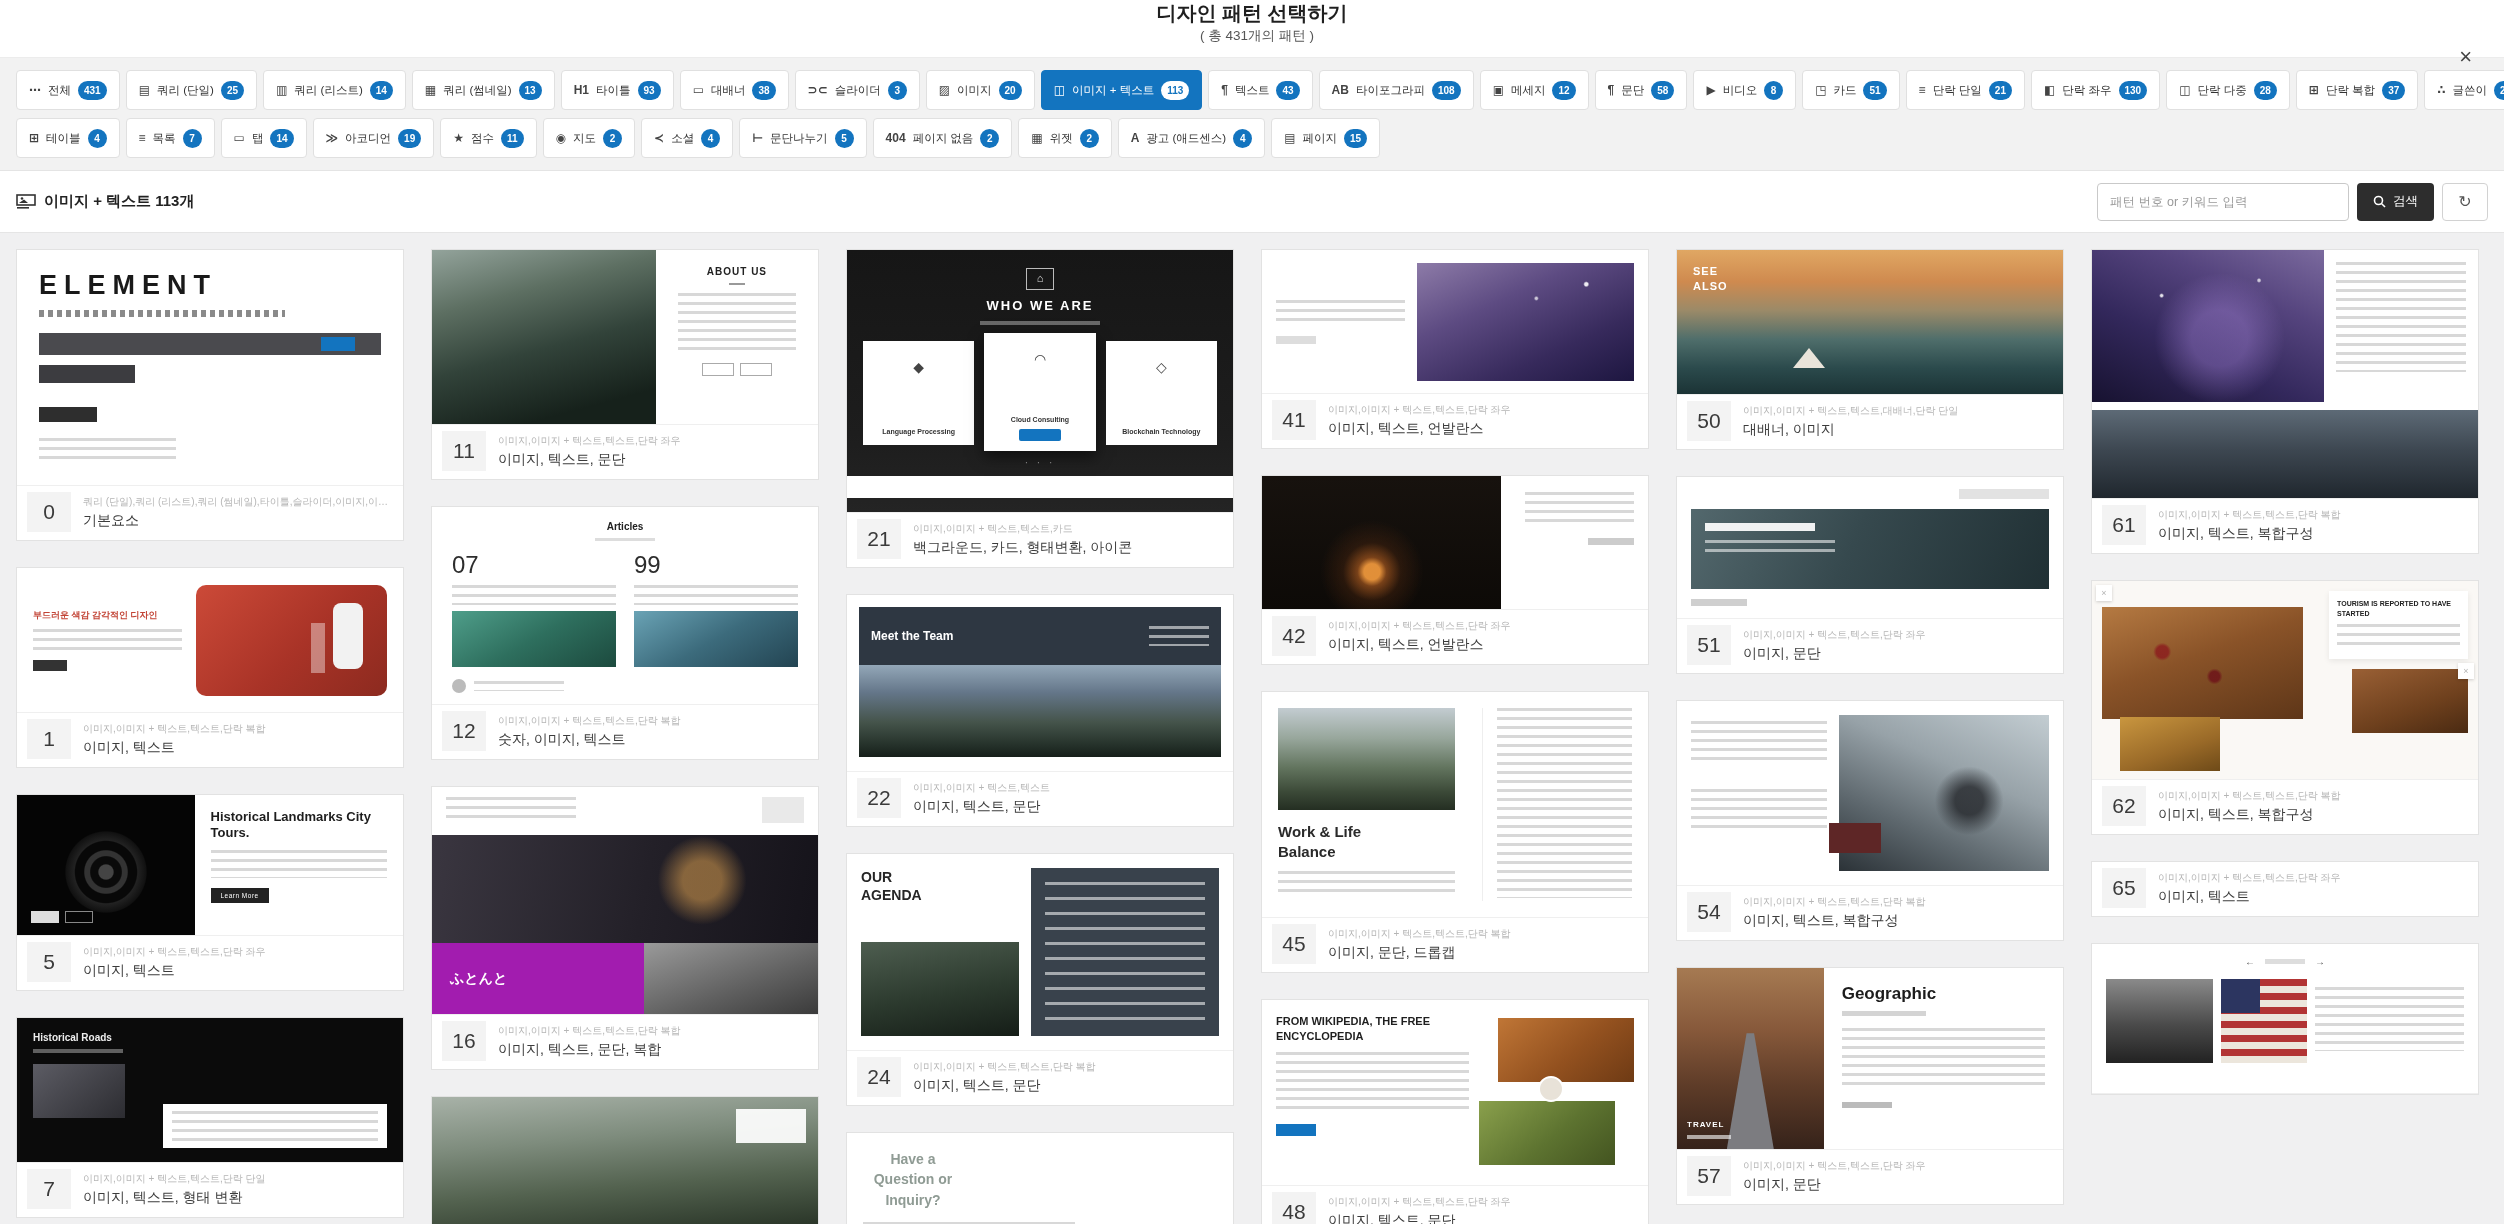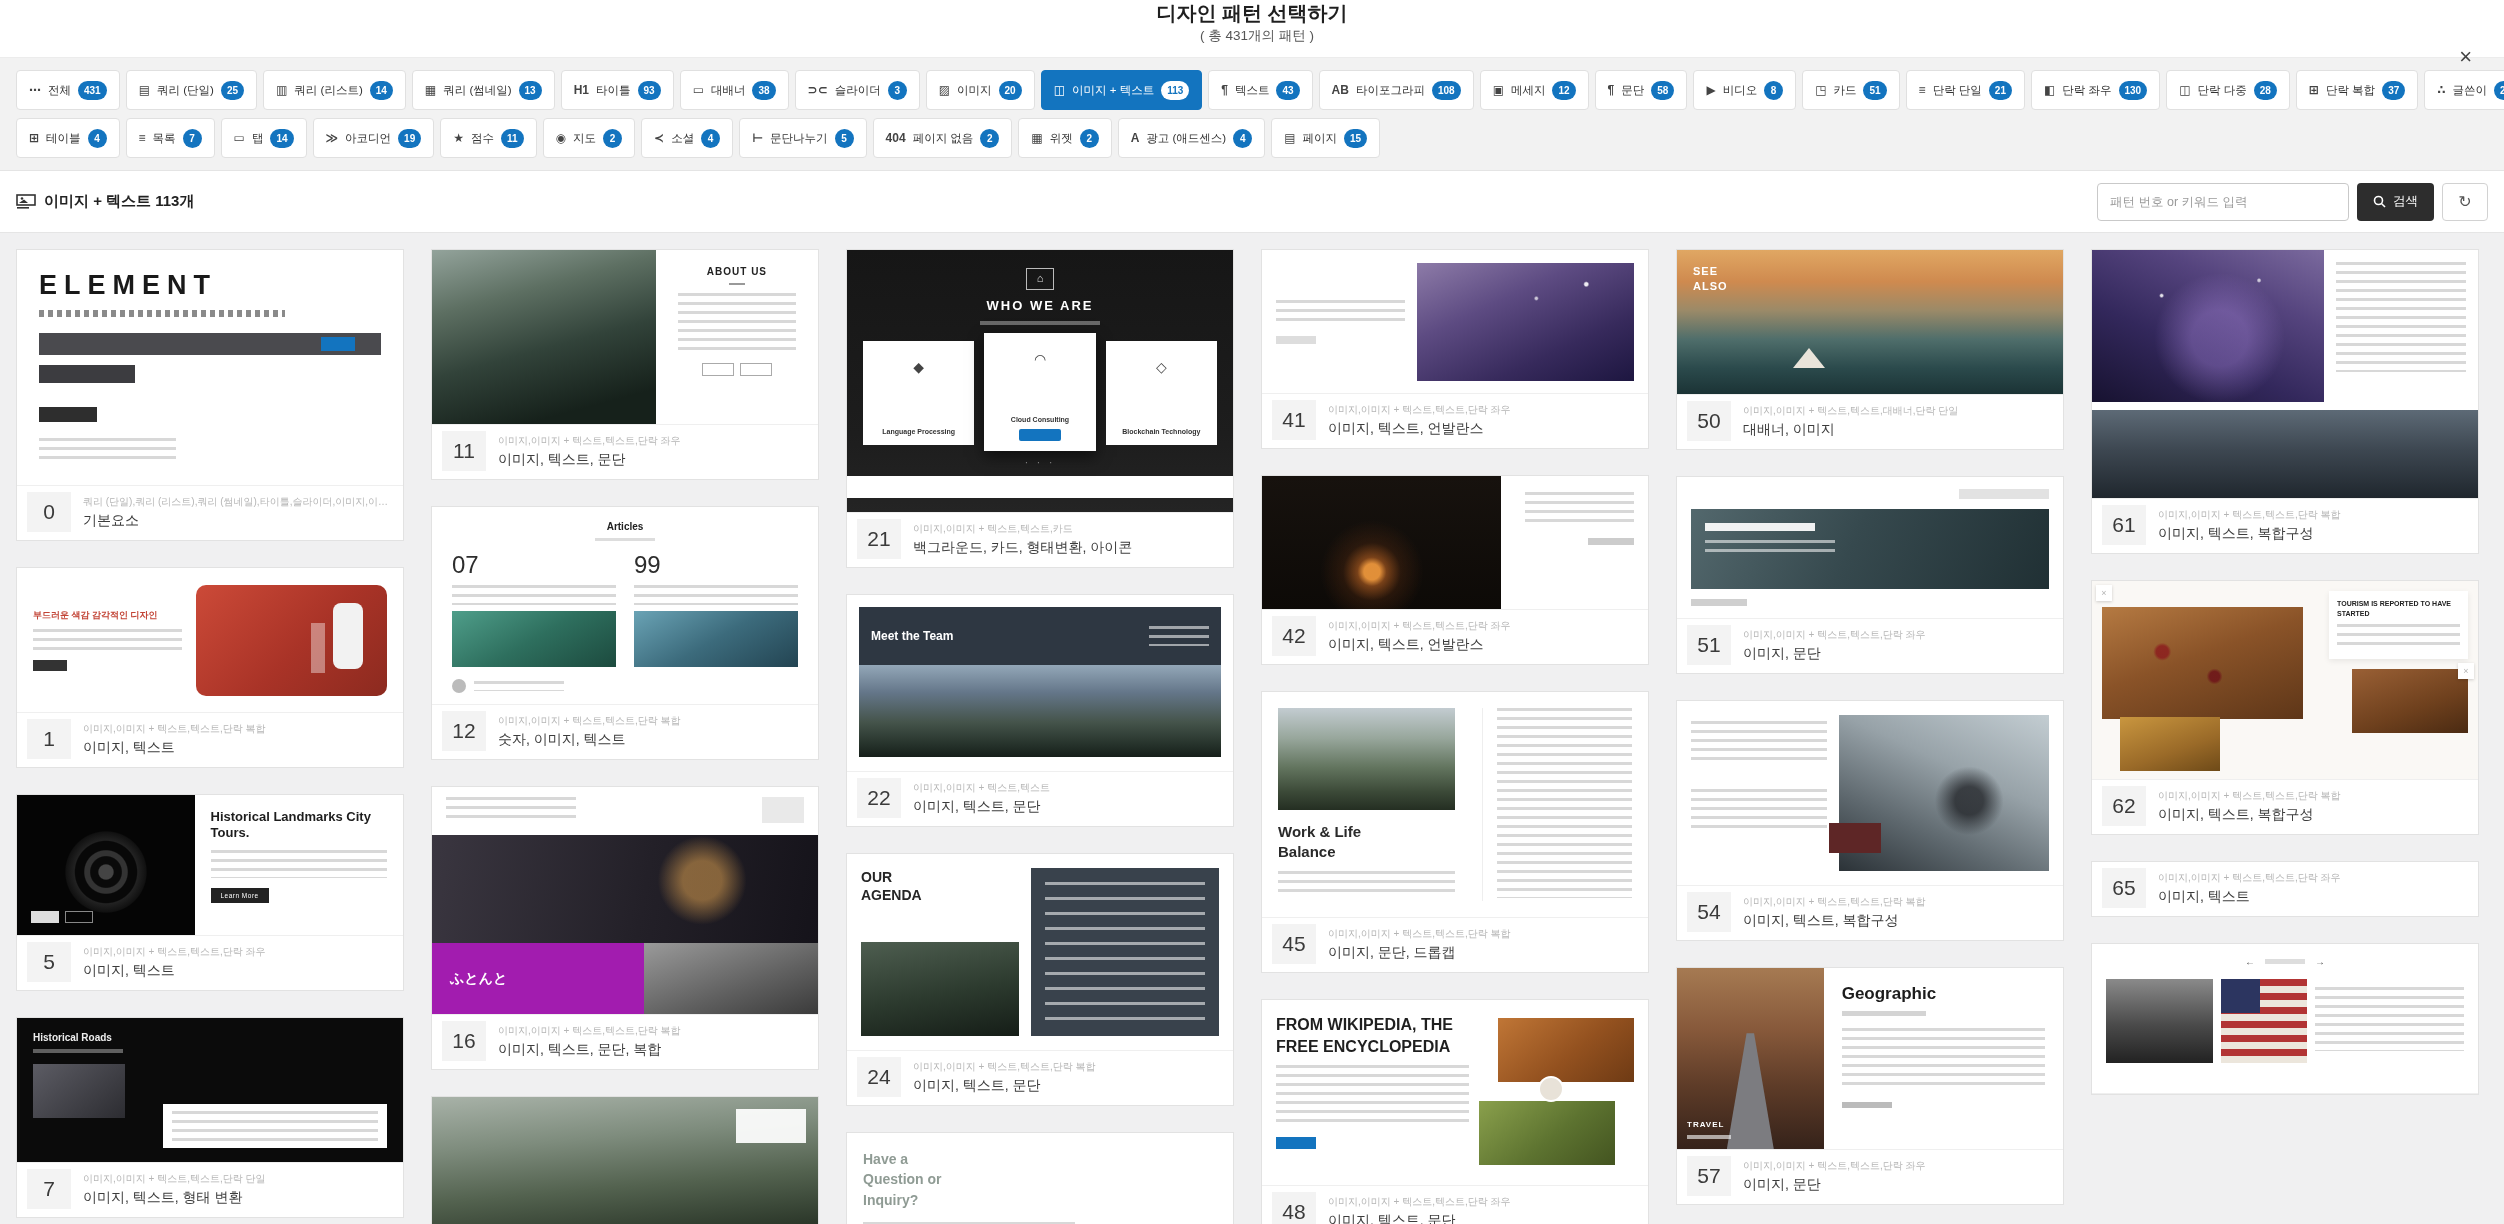--- a/index.html
+++ b/index.html
@@ -136,21 +136,21 @@
   .t42-cap{width:46px;height:7px;background:#ccc;margin-top:12px;}
   .t45{height:226px;display:flex;gap:27px;padding:16px;box-sizing:border-box;}
   .t45-left{width:50%;}
   .t45-img{height:102px;background:linear-gradient(180deg,#c3ccd1 0%,#97a69b 30%,#63755f 58%,#3c4a38 82%,#242e22 100%);}
   .t45-head{margin-top:12px;font-size:15px;font-weight:bold;color:#2a2a2a;line-height:1.3;width:90px;}
   .t45-left .lines{margin-top:10px;height:22px;}
   .t45-right{flex:1;border-left:1px solid #eee;padding-left:14px;}
   .t45-right .lines{height:190px;}
   .t48{height:186px;display:flex;gap:10px;padding:14px;box-sizing:border-box;}
   .t48-left{width:54%;}
-  .t48-head{font-size:16px;font-weight:bold;color:#1f1f1f;line-height:1.35;}
+  .t48-head{font-size:11px;font-weight:bold;color:#1f1f1f;line-height:1.35;}
   .t48-left .lines{margin-top:8px;height:62px;}
   .t48-btn{margin-top:10px;width:40px;height:12px;background:#1374bf;}
   .t48-right{flex:1;position:relative;}
   .t48-imgA{position:absolute;right:0;top:4px;width:88%;height:64px;background:linear-gradient(140deg,#c07636 0%,#93511f 55%,#6e3a14 100%);}
   .t48-imgB{position:absolute;left:0;bottom:6px;width:88%;height:64px;background:linear-gradient(140deg,#8aa04c 0%,#5d7330 55%,#435420 100%);}
   .t48-dot{position:absolute;left:38%;top:62px;width:22px;height:22px;border-radius:50%;background:#e8e2d8;border:2px solid #fff;}
   .t50{height:145px;background:linear-gradient(180deg,#e0a763 0%,#cf8a4f 22%,#9b8a68 42%,#4f6e6b 62%,#2b4a4c 82%,#1b3335 100%);padding:14px 16px;box-sizing:border-box;}
   .t50-head{color:#fff;font-size:11px;font-weight:bold;letter-spacing:1px;width:40px;line-height:1.4;}
   .t50-tent{position:absolute;left:30%;bottom:26px;width:0;height:0;border-left:16px solid transparent;border-right:16px solid transparent;border-bottom:20px solid #e9e4da;}
   .t51{height:142px;padding:12px 14px;box-sizing:border-box;}
@@ -194,21 +194,21 @@
   .t65{height:161px;display:flex;gap:14px;padding:16px;box-sizing:border-box;}
   .t65-left{width:56%;}
   .t65-head{font-size:14px;font-weight:bold;color:#1e1e1e;line-height:1.35;width:110px;}
   .t65-left .lines{margin-top:10px;height:50px;}
   .t65-img{flex:1;position:relative;background:linear-gradient(180deg,#c2cad1 0%,#9aa5ad 50%,#707b84 100%);}
   .t65-img::after{content:"";position:absolute;right:12px;bottom:0;width:34px;height:58%;background:linear-gradient(180deg,#4c545b,#2c3238);clip-path:polygon(20% 0,80% 8%,100% 100%,0 100%);}
   .p2{height:200px;}
   .p2-img{height:150px;position:relative;background:linear-gradient(175deg,#a8b2a8 0%,#7e8c7d 30%,#53624f 58%,#2e3a2c 85%,#1c241b 100%);}
   .p2-box{position:absolute;right:12px;top:12px;width:70px;height:34px;background:rgba(255,255,255,.92);}
   .p3{height:150px;padding:16px;box-sizing:border-box;}
-  .p3-head{font-size:14px;color:#8f9b94;font-weight:bold;line-height:1.45;width:100px;}
+  .p3-head{font-size:14px;color:#8f9b94;font-weight:bold;line-height:1.45;width:100px;text-align:center;}
   .p3 .lines{margin-top:12px;height:20px;width:60%;}
   .p6{height:150px;padding:12px 14px;box-sizing:border-box;}
   .p6-nav{display:flex;align-items:center;justify-content:center;gap:10px;color:#555;font-size:10px;}
   .p6-navbar{width:40px;height:5px;background:#ddd;}
   .p6-row{display:flex;gap:8px;margin-top:12px;}
   .p6-bw{width:30%;height:84px;background:linear-gradient(180deg,#8a8a8a 0%,#4a4a4a 55%,#222 100%);}
   .p6-flag{width:24%;height:84px;position:relative;background:repeating-linear-gradient(180deg,#b23434 0 7px,#ece6dc 7px 14px);}
   .p6-flag::after{content:"";position:absolute;left:0;top:0;width:45%;height:40%;background:#2c3560;}
   .p6-txt{flex:1;}
   .p6-txt .lines{height:64px;margin-top:8px;}

